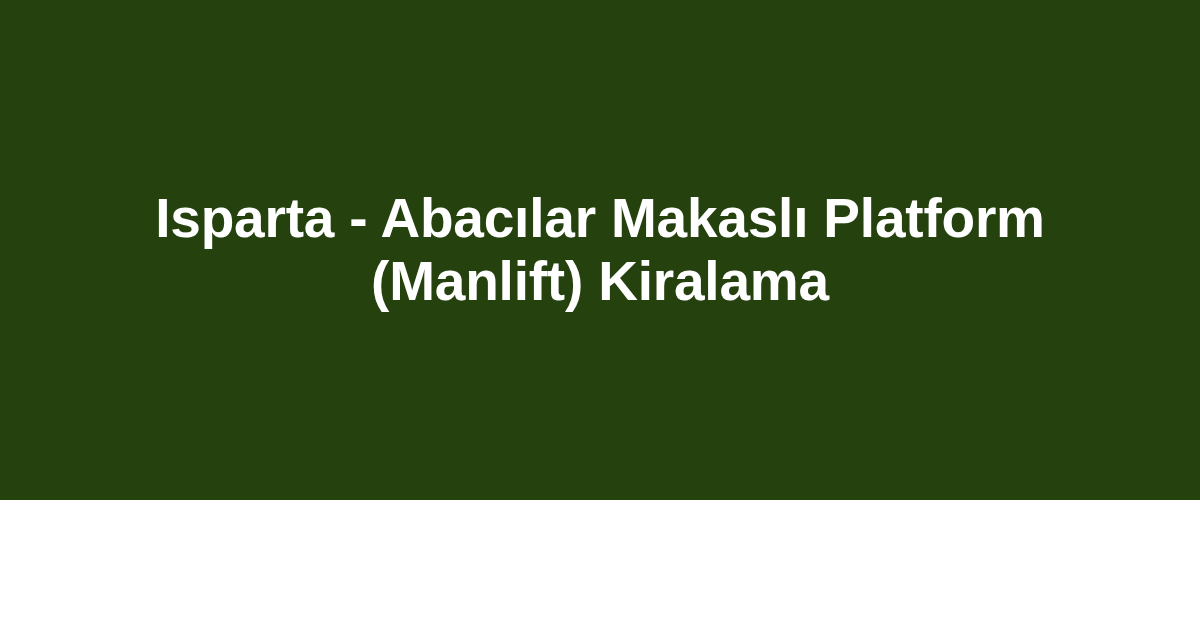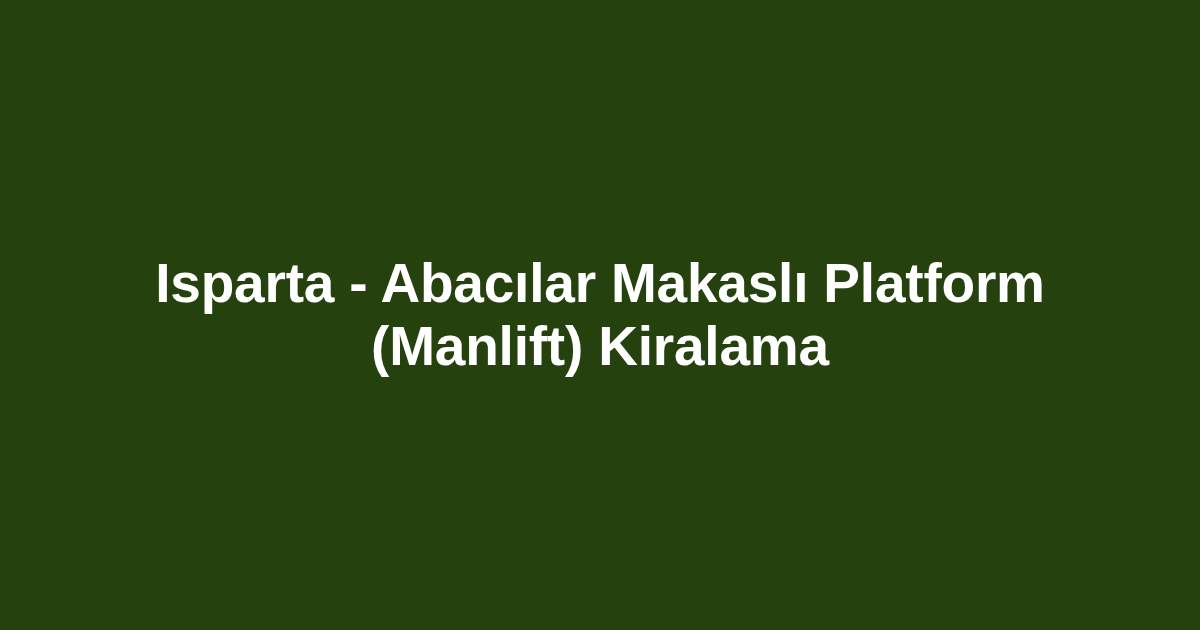--- a/index.html
+++ b/index.html
@@ -12,21 +12,21 @@
     width: 1200px;
     height: 630px;
     overflow: hidden;
     font-family: "Liberation Sans", sans-serif;
   }
 
   .og-card {
     position: relative;
     box-sizing: border-box;
     width: 1200px;
-    height: 630px;
+    height: 500px;
     background-color: #24410e;
     display: flex;
     align-items: center;
     justify-content: center;
     overflow: hidden;
   }
 
   .og-card__inner {
     width: 1000px;
     display: flex;

